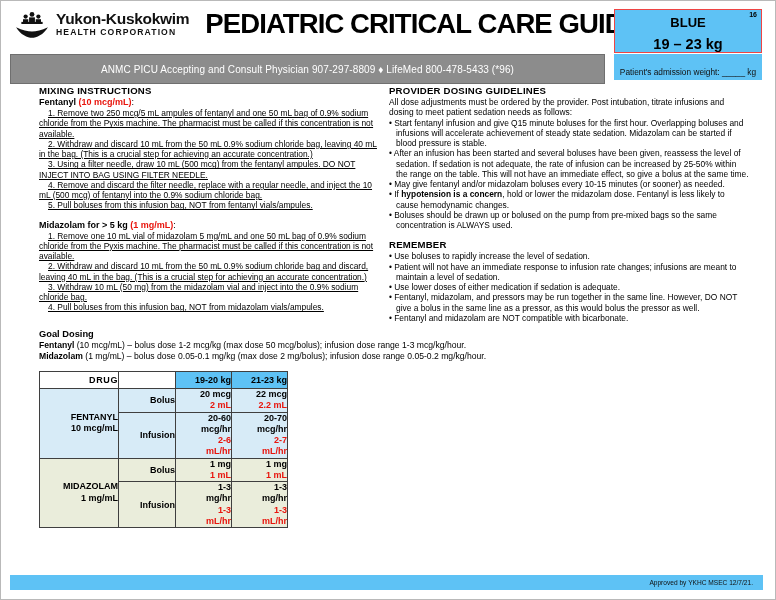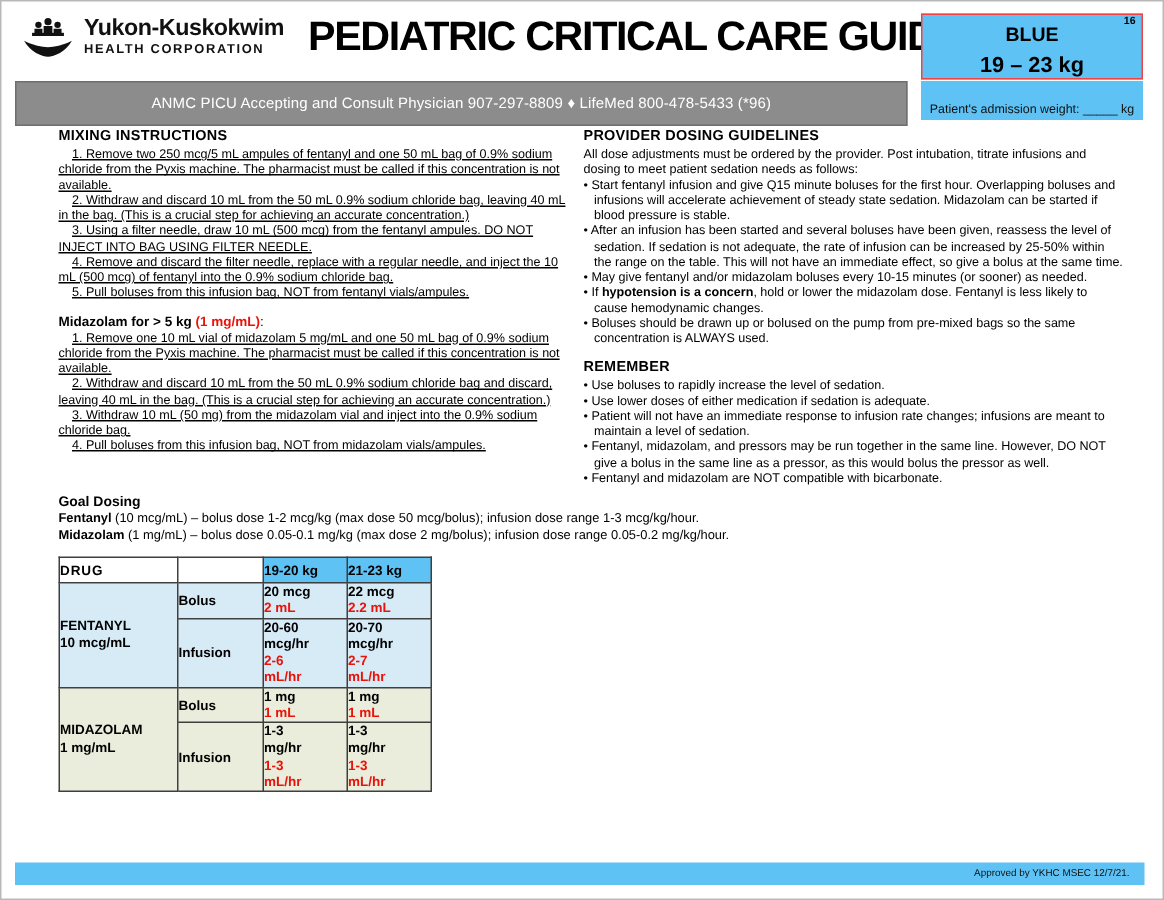--- a/index.html
+++ b/index.html
@@ -170,21 +170,21 @@
 
   
   .dose-table{
     position:absolute;
     left:38px;top:370px;
     border-collapse:collapse;
     table-layout:fixed;
   }
   .dose-table td,.dose-table th{
     border:1px solid #3f3f3f;
-    text-align:left;
+    text-align:right;
     vertical-align:middle;
     font-size:9px;
     font-weight:bold;
     padding:0;
   }
   .c-drug{width:78px;}
   .c-type{width:56px;}
   .c-dose{width:55px;}
 
   .th-drug{
@@ -260,20 +260,23 @@
 
   <div class="admit-strip">
     <span>Patient's admission weight: _____ kg</span>
   </div>
 
   <div class="columns">
 
     <div class="col col-left">
       <div class="sec-head">MIXING INSTRUCTIONS</div>
 
+      <div class="drug-line">
+        <b>Fentanyl</b> <span class="conc">(10 mcg/mL)</span><span>:</span>
+      </div>
       <p class="step">1. Remove two 250 mcg/5 mL ampules of fentanyl and one 50 mL bag of 0.9% sodium chloride from the Pyxis machine. The pharmacist must be called if this concentration is not available.</p>
       <p class="step">2. Withdraw and discard 10 mL from the 50 mL 0.9% sodium chloride bag, leaving 40 mL in the bag. (This is a crucial step for achieving an accurate concentration.)</p>
       <p class="step">3. Using a filter needle, draw 10 mL (500 mcg) from the fentanyl ampules. DO NOT INJECT INTO BAG USING FILTER NEEDLE.</p>
       <p class="step">4. Remove and discard the filter needle, replace with a regular needle, and inject the 10 mL (500 mcg) of fentanyl into the 0.9% sodium chloride bag.</p>
       <p class="step">5. Pull boluses from this infusion bag, NOT from fentanyl vials/ampules.</p>
 
       <div class="gap"></div>
 
       <div class="drug-line">
         <b>Midazolam for &gt; 5 kg</b> <span class="conc">(1 mg/mL)</span><span>:</span>
@@ -290,22 +293,22 @@
       <p class="bullet">• Start fentanyl infusion and give Q15 minute boluses for the first hour. Overlapping boluses and infusions will accelerate achievement of steady state sedation. Midazolam can be started if blood pressure is stable.</p>
       <p class="bullet">• After an infusion has been started and several boluses have been given, reassess the level of sedation. If sedation is not adequate, the rate of infusion can be increased by 25-50% within the range on the table. This will not have an immediate effect, so give a bolus at the same time.</p>
       <p class="bullet">• May give fentanyl and/or midazolam boluses every 10-15 minutes (or sooner) as needed.</p>
       <p class="bullet"><span>• If </span><b>hypotension is a concern</b><span>, hold or lower the midazolam dose. Fentanyl is less likely to cause hemodynamic changes.</span></p>
       <p class="bullet">• Boluses should be drawn up or bolused on the pump from pre-mixed bags so the same concentration is ALWAYS used.</p>
 
       <div class="gap"></div>
 
       <div class="sec-head">REMEMBER</div>
       <p class="bullet">• Use boluses to rapidly increase the level of sedation.</p>
+      <p class="bullet">• Patient will not have an immediate response to infusion rate changes; infusions are meant to maintain a level of sedation.</p>
       <p class="bullet">• Use lower doses of either medication if sedation is adequate.</p>
-      <p class="bullet">• Patient will not have an immediate response to infusion rate changes; infusions are meant to maintain a level of sedation.</p>
       <p class="bullet">• Fentanyl, midazolam, and pressors may be run together in the same line. However, DO NOT give a bolus in the same line as a pressor, as this would bolus the pressor as well.</p>
       <p class="bullet">• Fentanyl and midazolam are NOT compatible with bicarbonate.</p>
     </div>
   </div>
 
   <div class="goal">
     <h3>Goal Dosing</h3>
     <p><b>Fentanyl</b><span> (10 mcg/mL) – bolus dose 1-2 mcg/kg (max dose 50 mcg/bolus); infusion dose range 1-3 mcg/kg/hour.</span></p>
     <p><b>Midazolam</b><span> (1 mg/mL) – bolus dose 0.05-0.1 mg/kg (max dose 2 mg/bolus); infusion dose range 0.05-0.2 mg/kg/hour.</span></p>
   </div>

